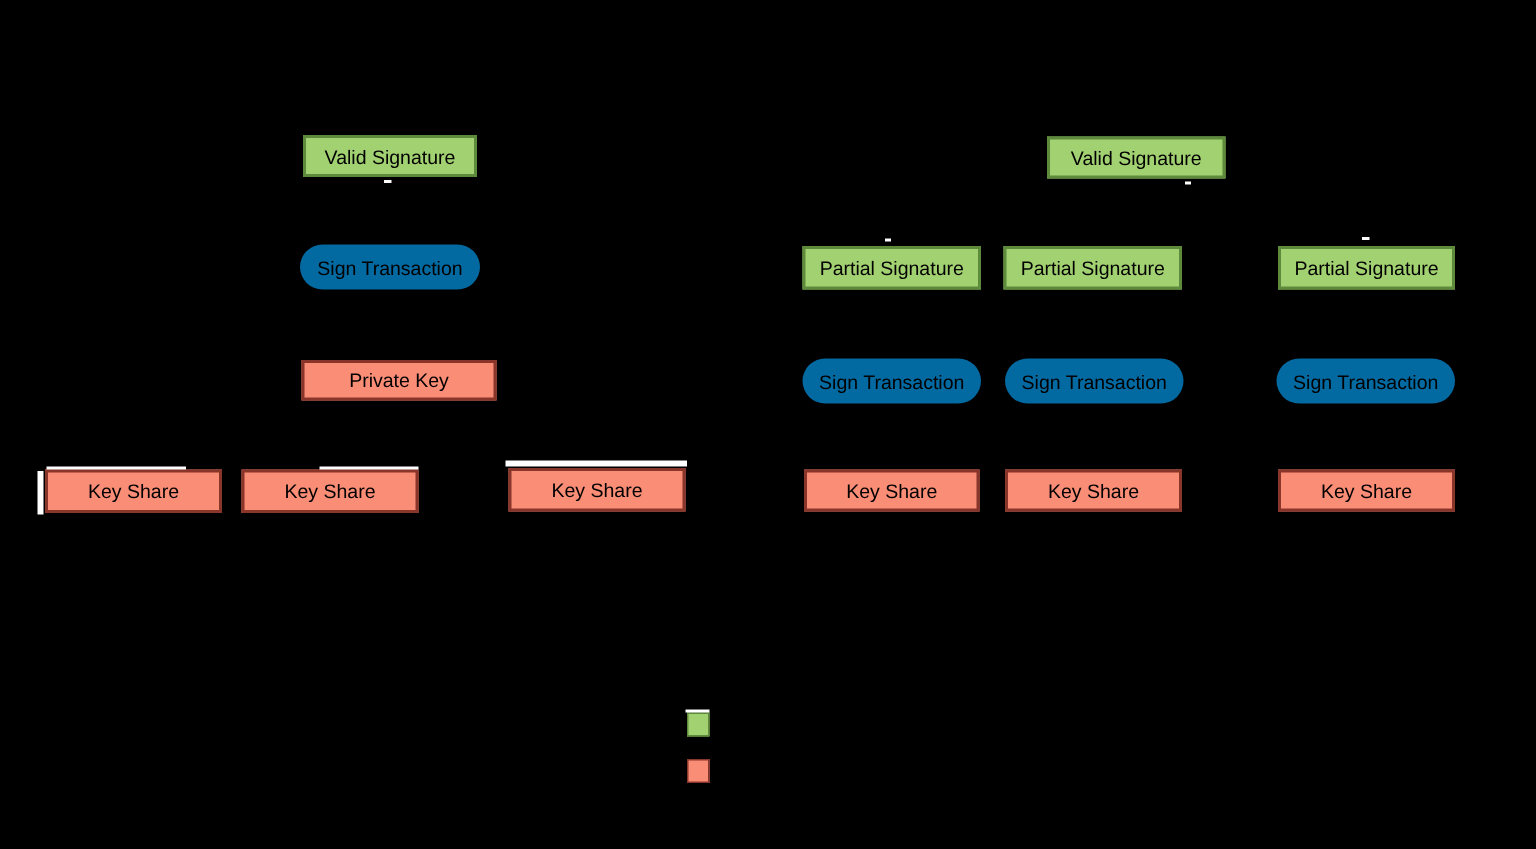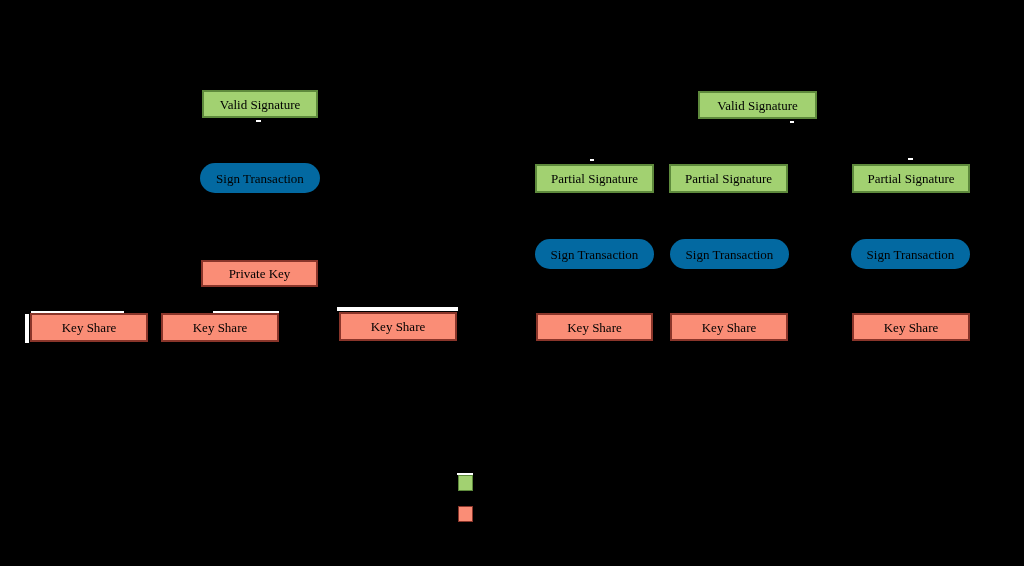--- a/index.html
+++ b/index.html
@@ -6,21 +6,21 @@
     margin: 0;
     padding: 0;
     background: #000000;
   }
   .canvas {
     position: relative;
     width: 1024px;
     height: 566px;
     background: #000000;
     overflow: hidden;
-    font-family: Liberation Serif, serif;
+    font-family: Liberation Sans, sans-serif;
   }
   .node {
     position: absolute;
     box-sizing: border-box;
     display: flex;
     align-items: center;
     justify-content: center;
     font-size: 13px;
     line-height: 1;
     color: #000000;
@@ -51,21 +51,21 @@
 </style>
 </head>
 <body>
 
 <div class="canvas">
 
   <div class="node green" style="left:202px; top:90px; width:116px; height:28px;">Valid Signature</div>
 
   <div class="node pill" style="left:200px; top:163px; width:120px; height:30px;">Sign Transaction</div>
 
-  <div class="node salmon" style="left:201px; top:240px; width:117px; height:27px;margin-top:20px;">Private Key</div>
+  <div class="node salmon" style="left:201px; top:240px; width:130px; height:27px;">Private Key</div>
 
   <div class="node salmon" style="left:30px; top:313px; width:118px; height:29px;">Key Share</div>
 
   <div class="node salmon" style="left:161px; top:313px; width:118px; height:29px;">Key Share</div>
 
   <div class="node salmon" style="left:339px; top:312px; width:118px; height:29px;">Key Share</div>
 
   <div class="node green" style="left:698px; top:91px; width:119px; height:28px;">Valid Signature</div>
 
   <div class="node green" style="left:535px; top:164px; width:119px; height:29px;">Partial Signature</div>

